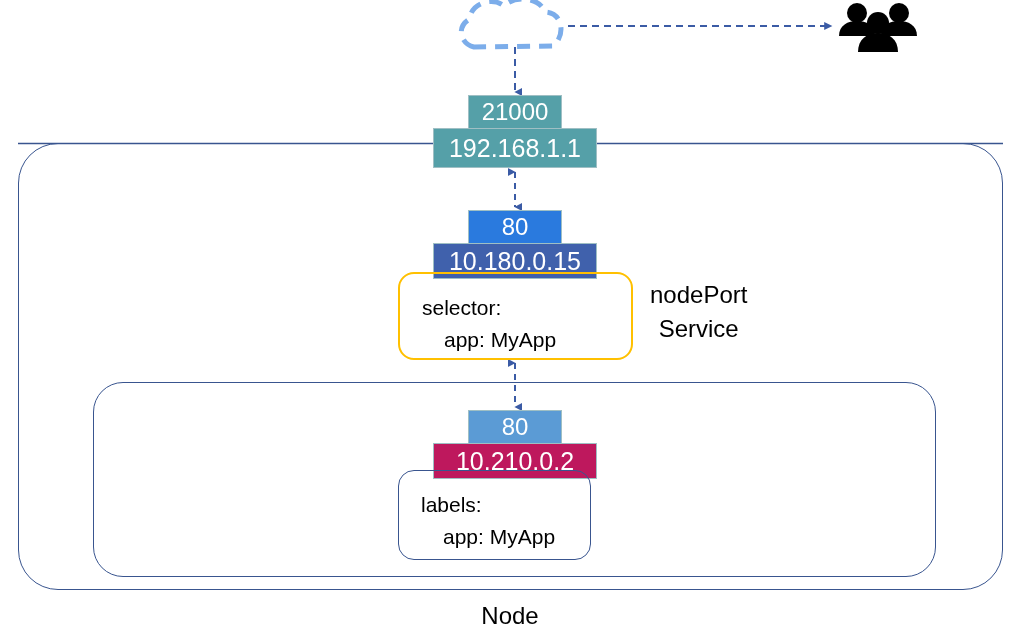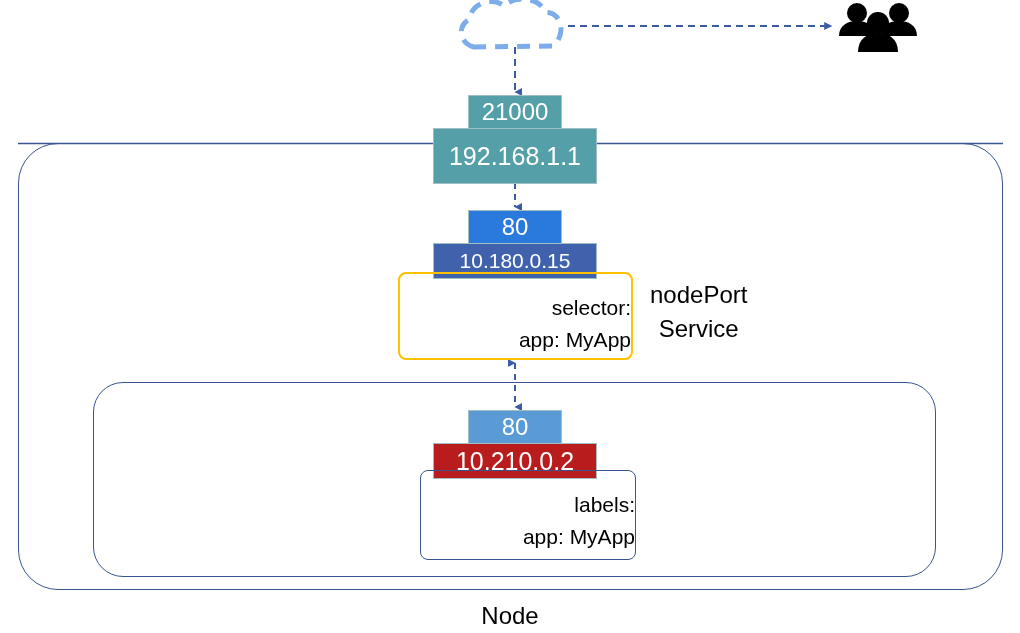--- a/index.html
+++ b/index.html
@@ -32,66 +32,65 @@
     white-space: nowrap;
   }
   
   #nodeport-port-box {
     left: 468px; top: 95px; width: 94px; height: 34px;
     background: #55a0a8;
     border: 1px solid #9fbfc4;
     font-size: 24px;
   }
   #nodeport-ip-box {
-    left: 433px; top: 128px; width: 164px; height: 56px;
+    left: 433px; top: 128px; width: 164px; height: 40px;
     background: #55a0a8;
     border: 1px solid #9fbfc4;
     font-size: 25px;
   }
   
   #service-port-box {
     left: 468px; top: 210px; width: 94px; height: 34px;
     background: #2a7ade;
     border: 1px solid #9fbfc4;
     font-size: 24px;
   }
   #service-ip-box {
     left: 433px; top: 243px; width: 164px; height: 36px;
     background: #4061ac;
     border: 1px solid #9fbfc4;
-    font-size: 21px;
+    font-size: 25px;
   }
   
   #pod-port-box {
     left: 468px; top: 410px; width: 94px; height: 34px;
     background: #5b9bd5;
     border: 1px solid #9fbfc4;
     font-size: 24px;
   }
   #pod-ip-box {
     left: 433px; top: 443px; width: 164px; height: 36px;
-    background: #b91c1c;
+    background: #be185d;
     border: 1px solid #9fbfc4;
     font-size: 25px;
   }
   
   .card {
     position: absolute;
     box-sizing: border-box;
-    border-radius: 8px;
+    border-radius: 16px;
     background: transparent;
     padding: 18px 0 12px 22px;
-    text-align: right;
   }
   #service-selector-card {
     left: 398px; top: 272px; width: 235px; height: 88px;
     border: 2px solid #ffc000;
   }
   #pod-labels-card {
-    left: 420px; top: 470px; width: 216px; height: 90px;
+    left: 398px; top: 470px; width: 193px; height: 90px;
     border: 1.5px solid #39558f;
   }
   .card-line {
     color: #000000;
     font-size: 21px;
     line-height: 32px;
     white-space: nowrap;
   }
   .card-line.indent { padding-left: 22px; }
 

